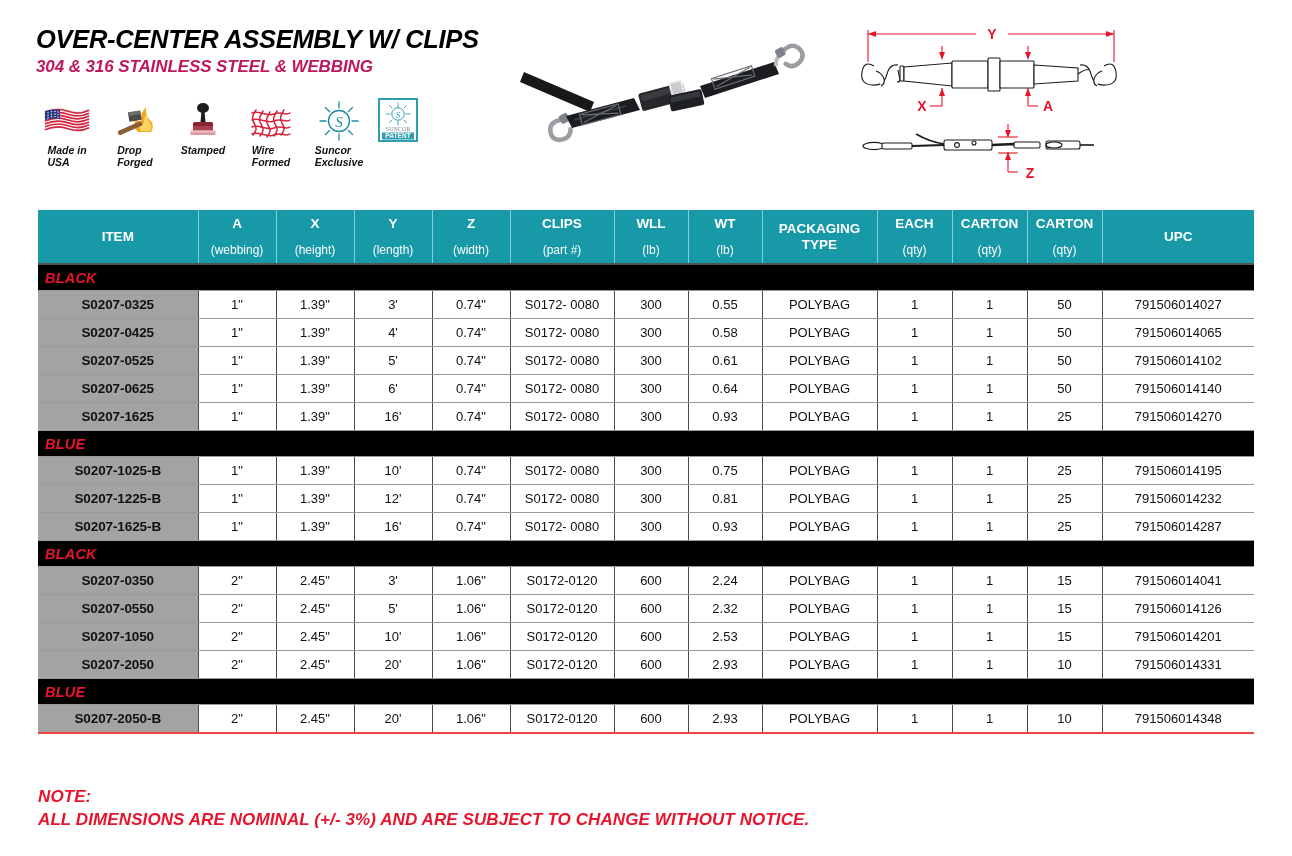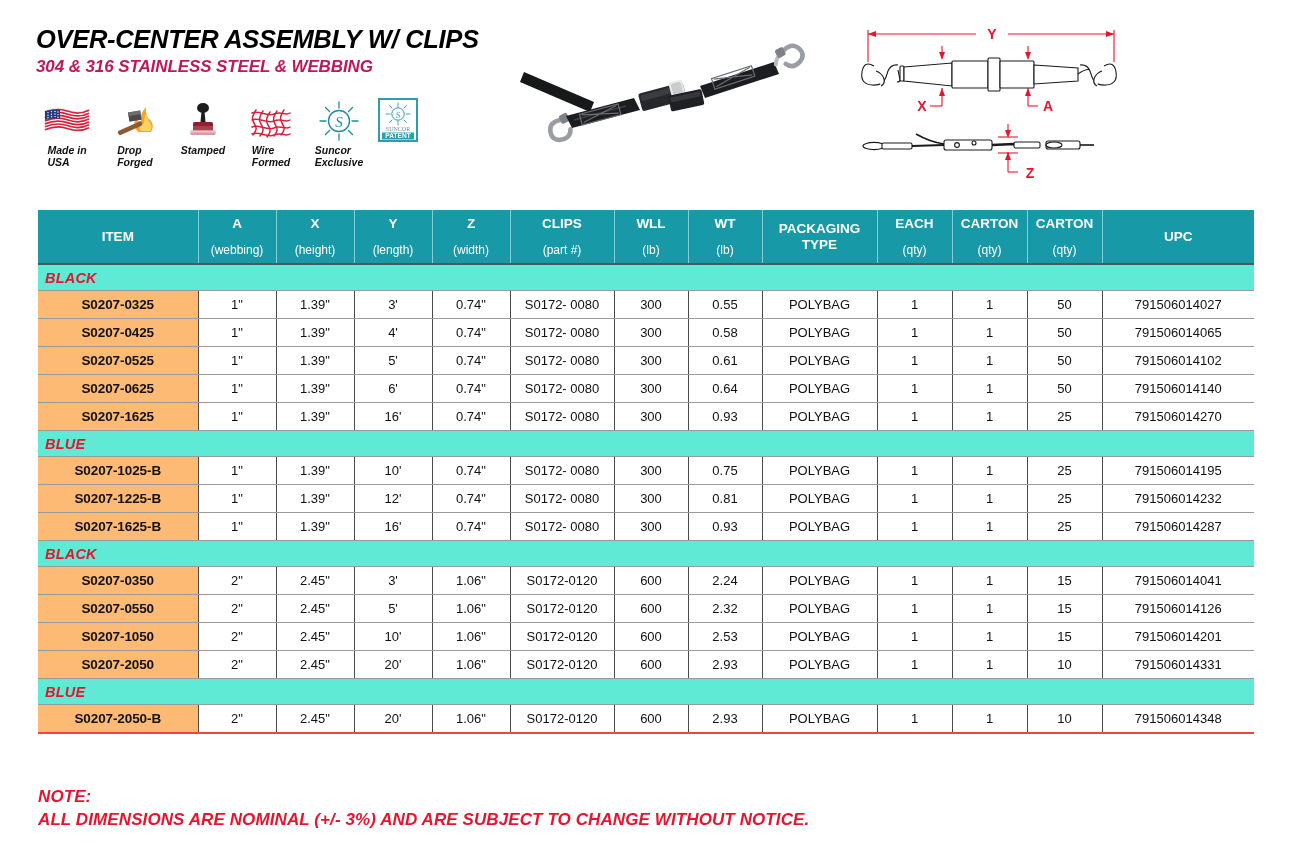--- a/index.html
+++ b/index.html
@@ -133,28 +133,28 @@
     vertical-align: middle;
     height: 27px;
     padding: 0 2px;
     font-size: 13px;
     background: #ffffff;
     color: #111111;
     white-space: nowrap;
   }
   table.spec td:last-child { border-right: none; }
   table.spec td.item-cell {
-    background: #fdba74;
+    background: #a3a3a3;
     font-weight: bold;
     font-size: 13.5px;
     letter-spacing: -0.1px;
     border-right: 1px solid #4a4a4a;
   }
   tr.section-row td {
-    background: #5eead4;
+    background: #000000;
     border-right: none;
     border-bottom: 1px solid #9a9a9a;
     text-align: left;
     padding-left: 7px;
     height: 25px;
     color: #e8142d;
     font-weight: bold;
     font-style: italic;
     font-size: 14.5px;
     letter-spacing: 0.2px;

